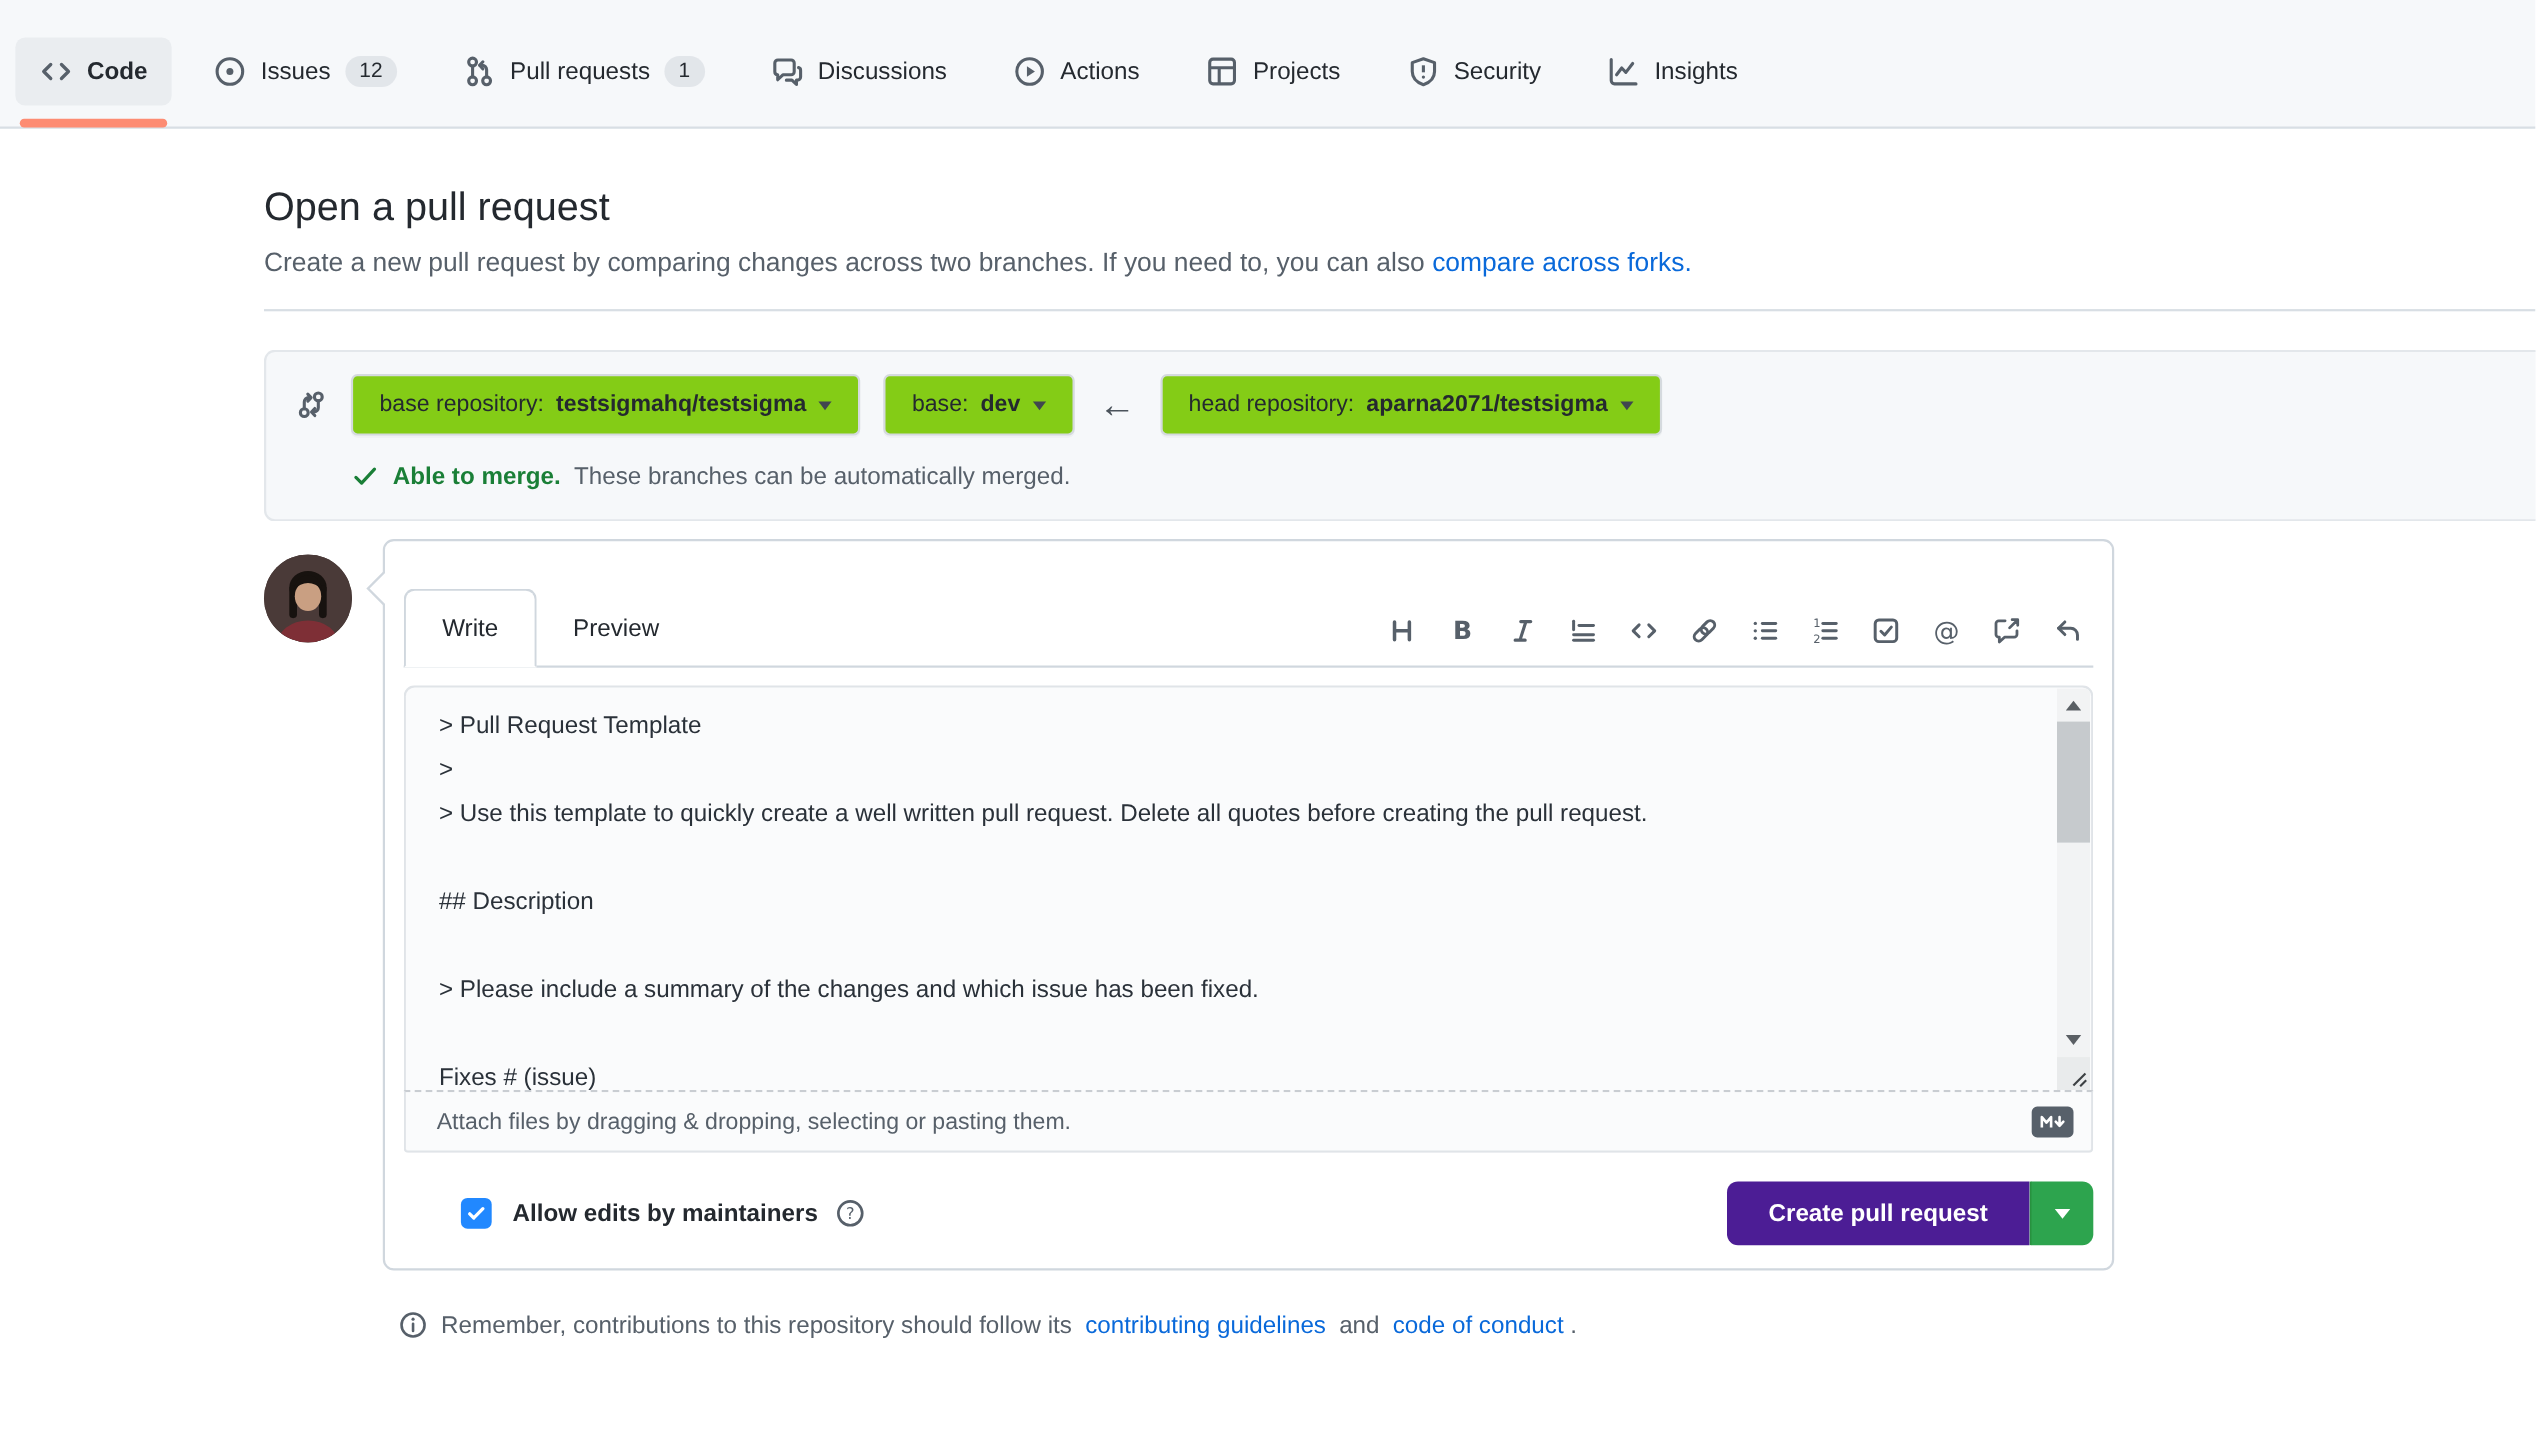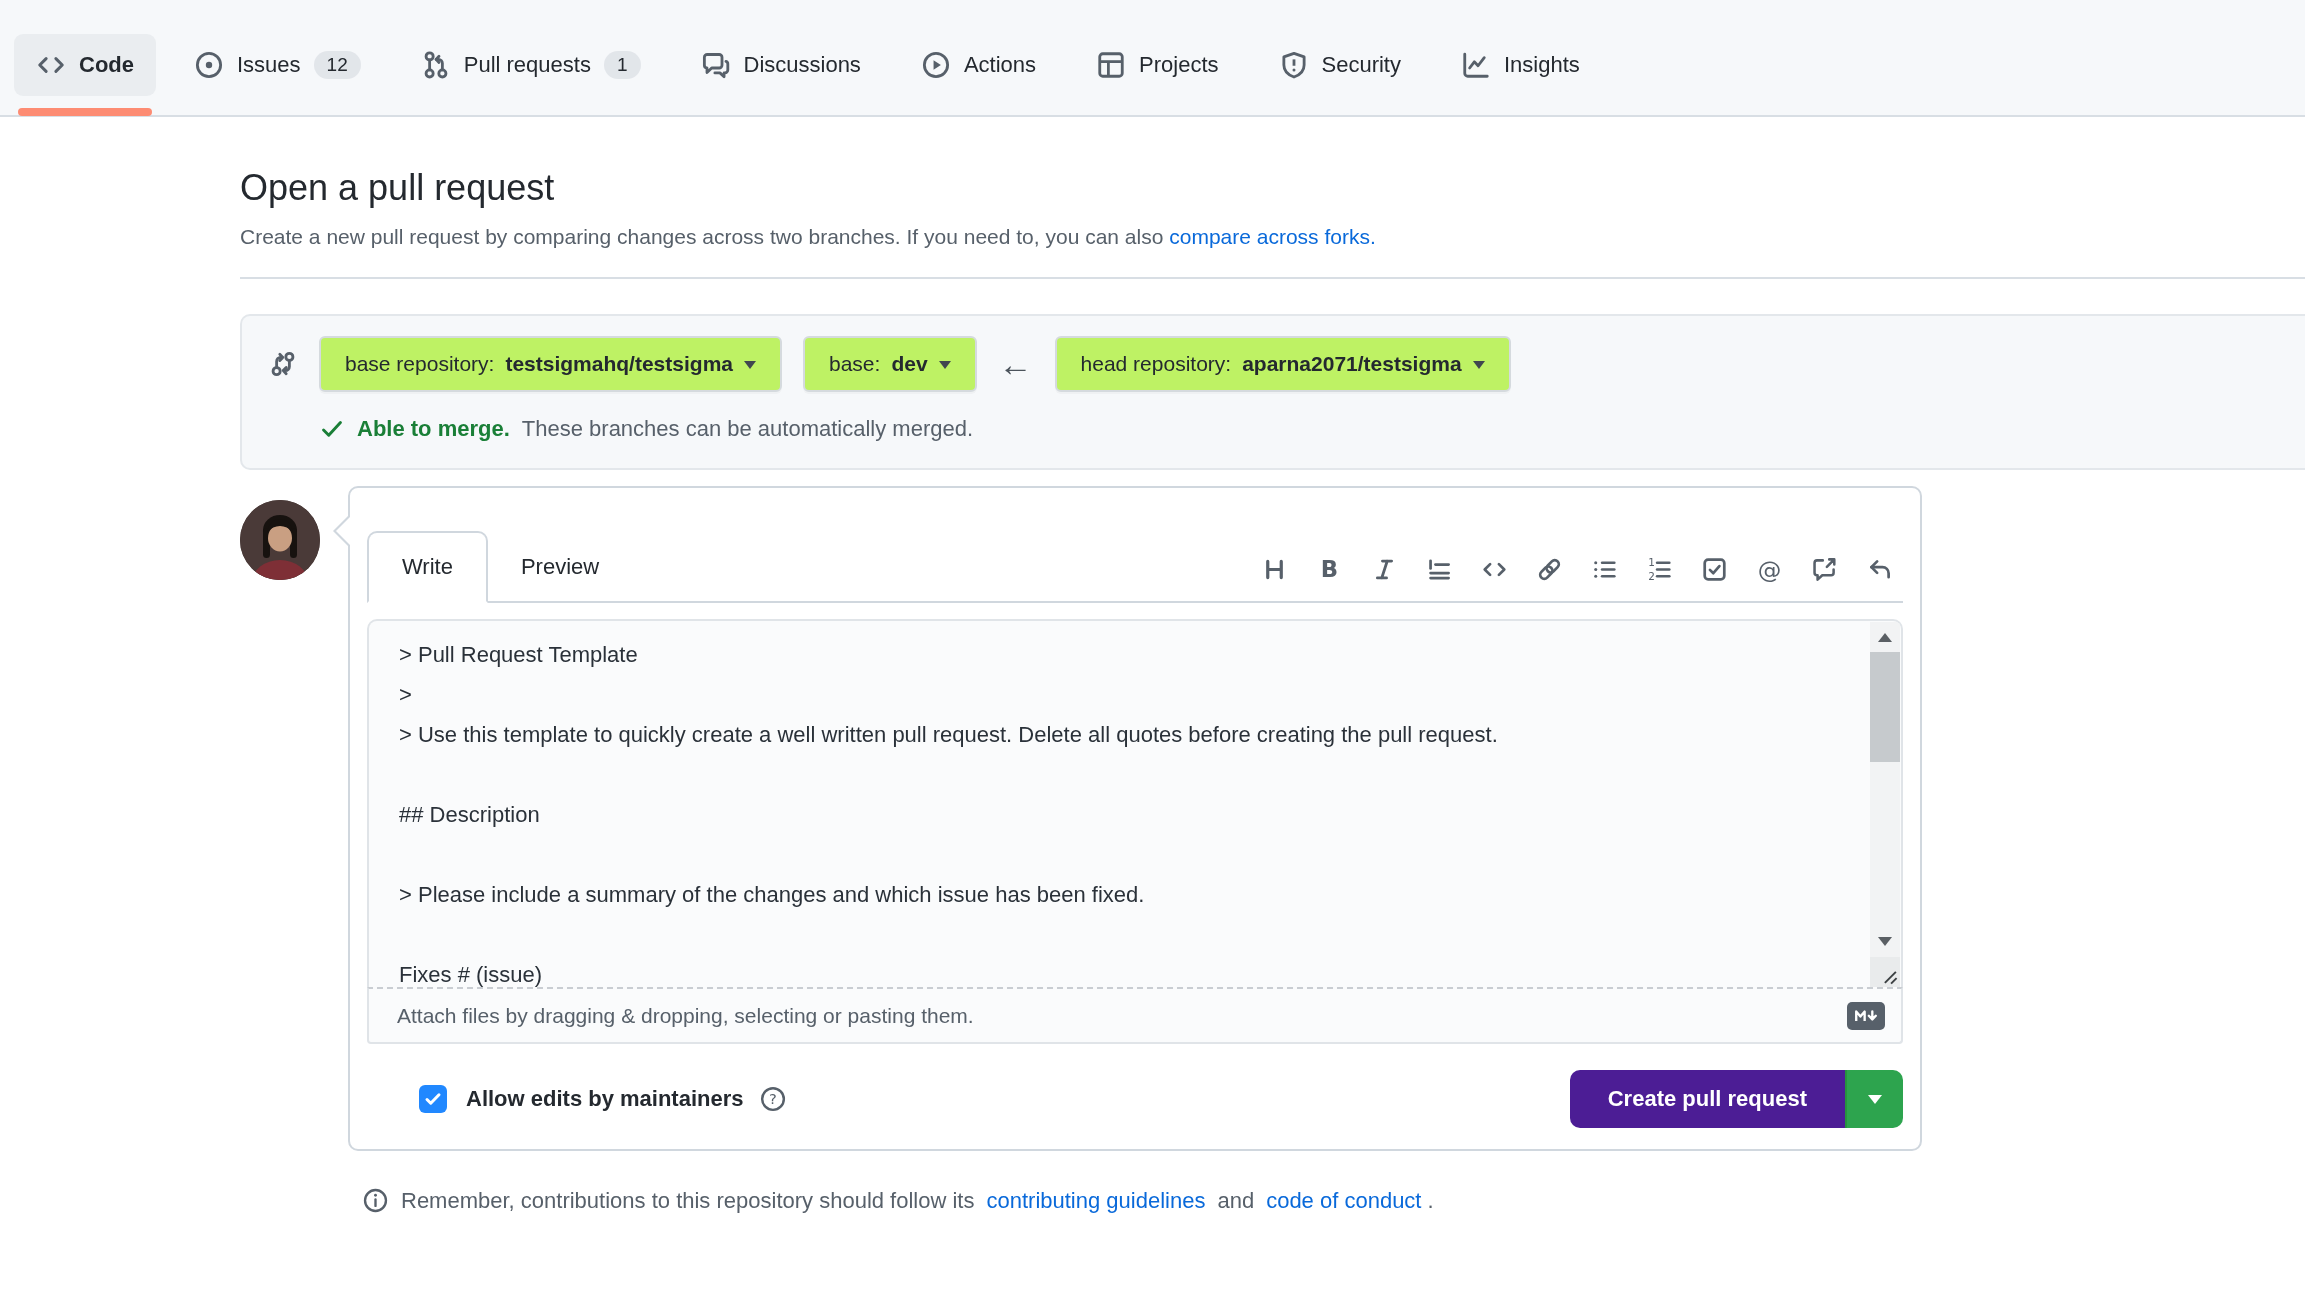--- a/index.html
+++ b/index.html
@@ -31,34 +31,34 @@
   .counter {
     background:rgba(175,184,193,0.28); border-radius:20px;
     padding:3px 13px; font-size:19px; font-weight:normal; color:#24292f;
   }
   .counter:empty { display:none; }
 
   
   .content { padding-left:240px; }
 
   .page-title { margin-top:50px; font-size:36px; font-weight:400; color:#24292f; }
-  .page-subtitle { margin-top:16px; font-size:21px; color:#57606a; }
+  .page-subtitle { margin-top:16px; font-size:24px; color:#57606a; }
   a.link { color:#0969da; text-decoration:none; cursor:pointer; }
 
   .divider { margin-top:28px; border:none; border-top:2px solid #d8dee4; }
 
   
   .branch-bar {
     margin-top:35px; margin-right:-8px;
     background:#f6f8fa; border:2px solid #e3e7eb; border-right:none;
     border-radius:10px 0 0 10px; padding:20px 26px 26px;
   }
   .branch-row { display:flex; align-items:center; gap:21px; }
   .branch-btn {
-    height:56px; background:#bef264; border:2px solid #d5dade; border-radius:6px;
+    height:56px; background:#84cc16; border:2px solid #d5dade; border-radius:6px;
     display:inline-flex; align-items:center; gap:11px; padding:0 24px;
     font-size:21px; color:#24292f; cursor:pointer;
     box-shadow:0 2px 0 rgba(27,31,36,0.03); font-family:inherit;
   }
   .branch-btn b { font-weight:bold; }
   .caret-down {
     width:0; height:0; border:6px solid transparent;
     border-top:8px solid #40474f; margin-top:8px;
   }
   .arrow-left { font-size:34px; color:#4b535b; line-height:1; margin:0 1px; }

